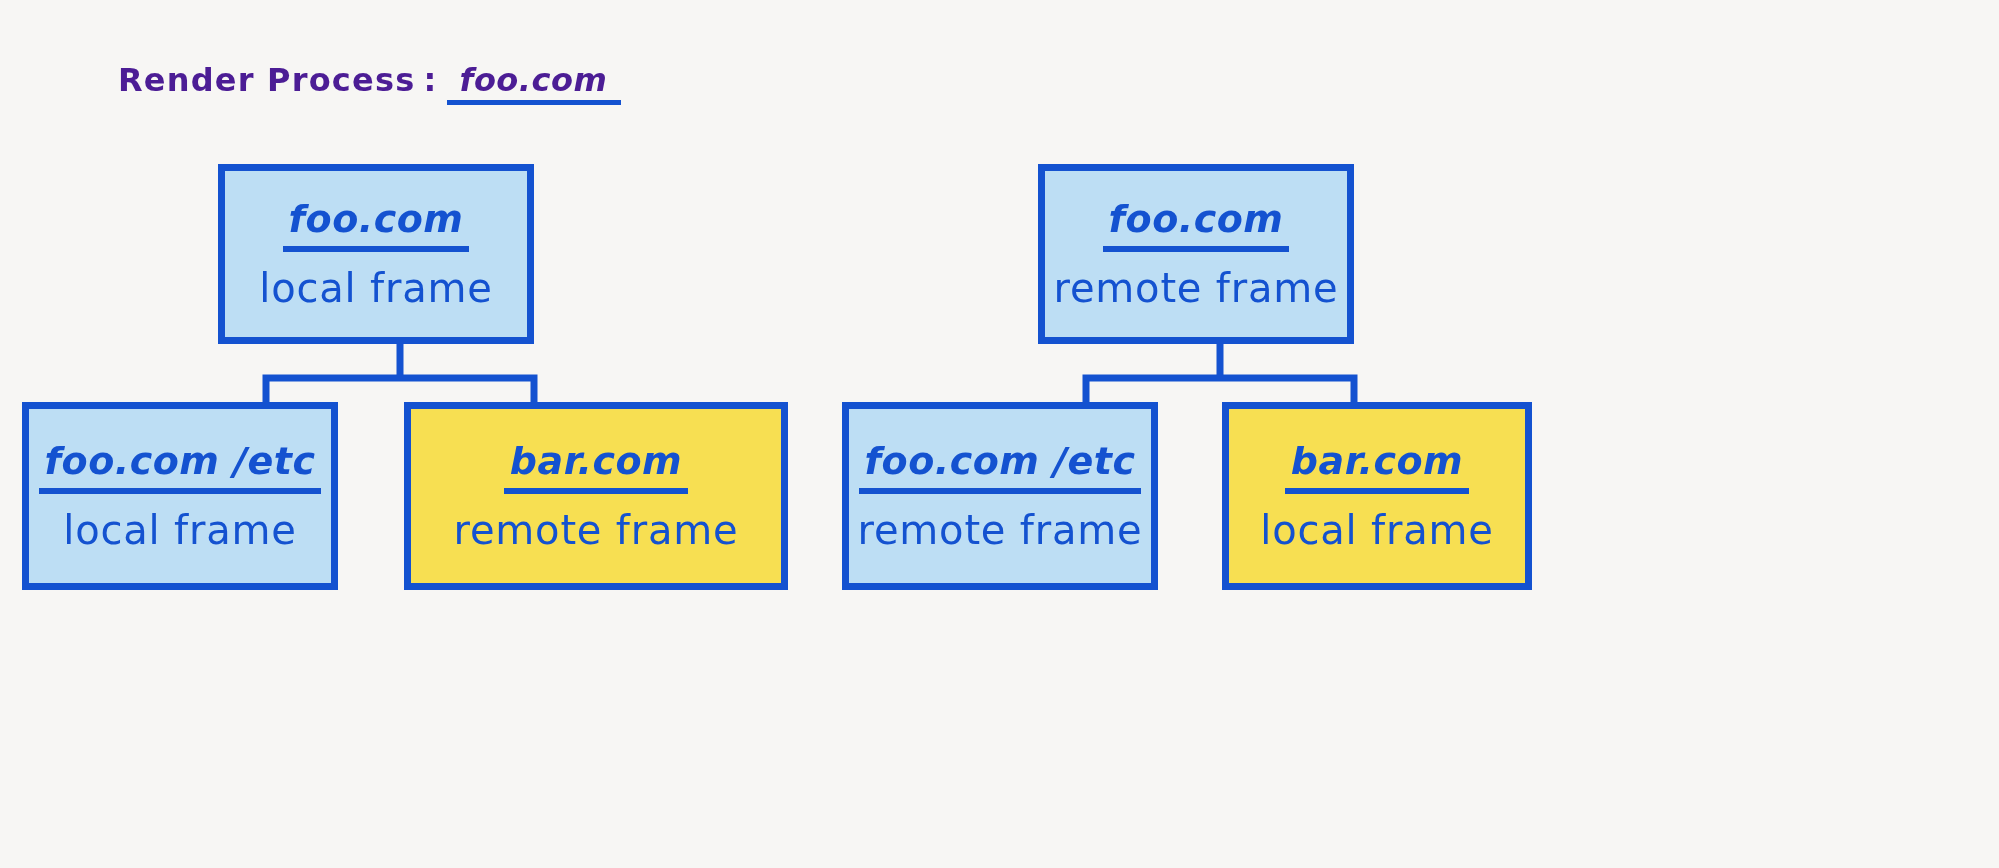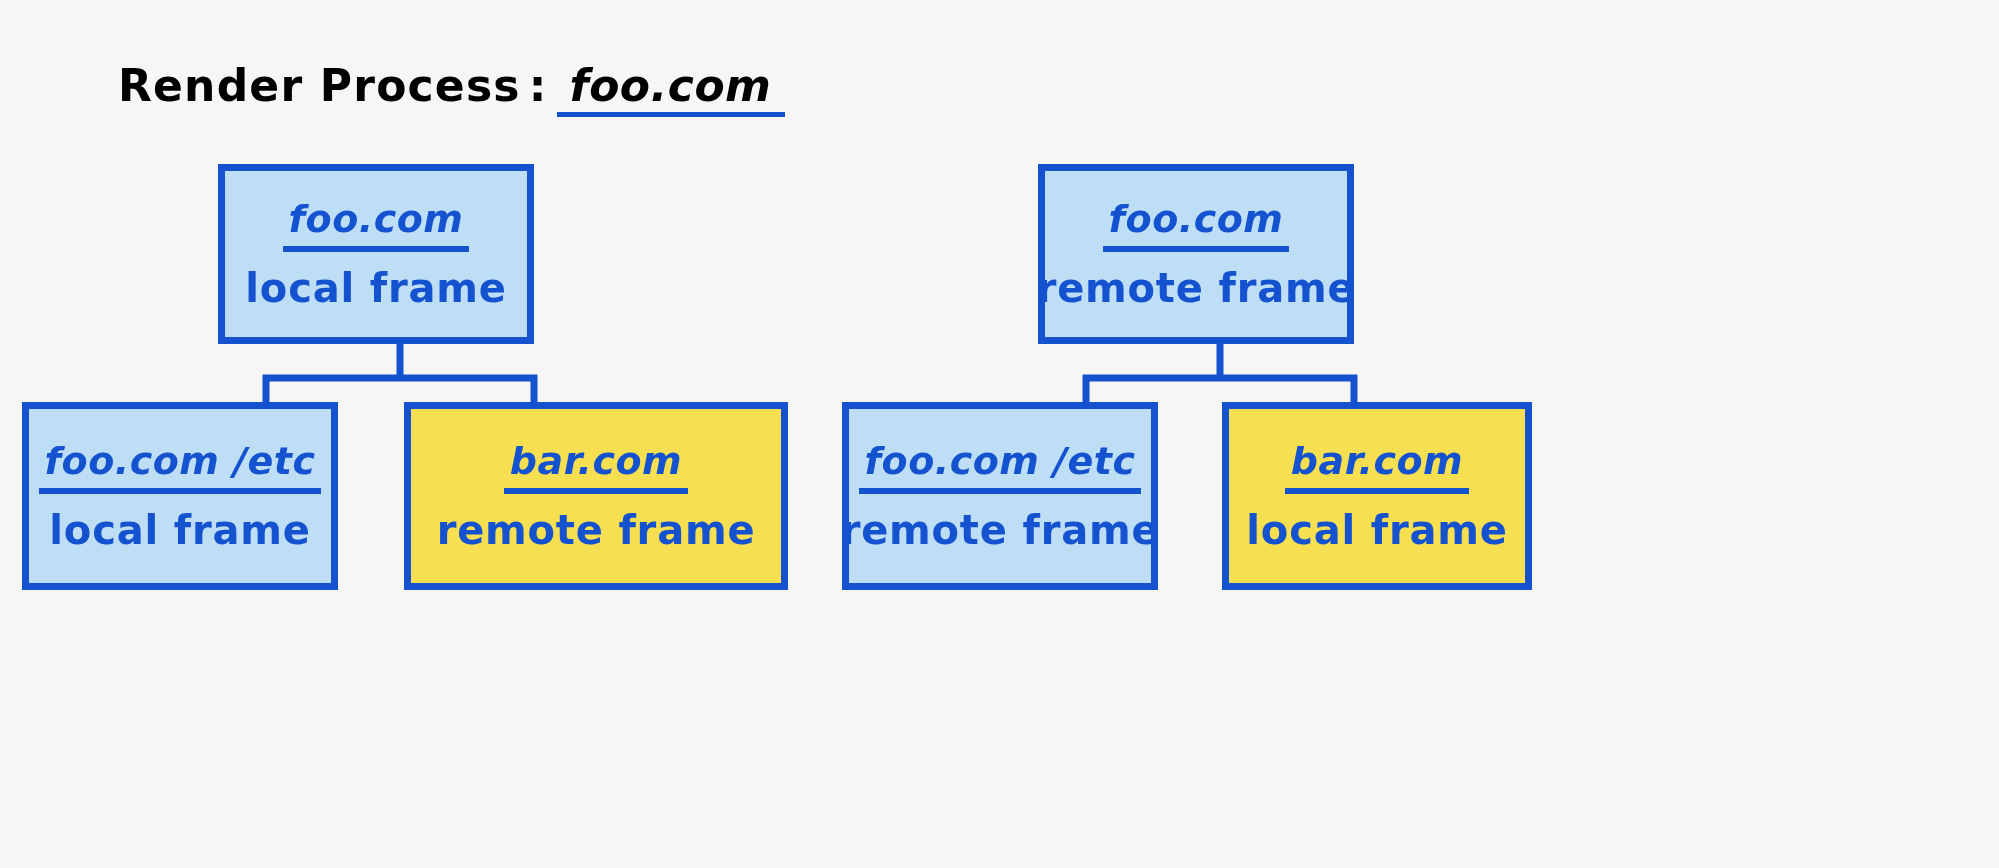--- a/index.html
+++ b/index.html
@@ -19,24 +19,24 @@
     position: relative;
     width: 1999px;
     height: 868px;
     background: #f7f6f4;
   }
 
   
   .proc-header {
     position: absolute;
     white-space: nowrap;
-    font-size: 44px;
+    font-size: 32px;
     font-weight: 700;
     letter-spacing: 1.2px;
-    color: #000000;
+    color: #4c1d95;
     line-height: 1;
   }
   .proc-header .ph-label { display: inline-block; }
   .proc-header .ph-colon { display: inline-block; padding: 0 10px 0 8px; }
   .proc-header .ph-origin {
     display: inline-block;
     position: relative;
     padding: 6px 14px 4px 12px;
     border-bottom: 5px solid #1452d0;
     font-style: italic;
@@ -76,21 +76,21 @@
     font-style: italic;
     letter-spacing: 0.5px;
     color: #1452d0;
     border-bottom: 6px solid #1452d0;
     padding: 0 6px 8px 6px;
     margin-bottom: 16px;
     white-space: nowrap;
   }
   .node .kind {
     font-size: 40px;
-    font-weight: 700;
+    font-weight: 400;
     letter-spacing: 0.8px;
     color: #1452d0;
     white-space: nowrap;
   }
 
   
   .connector { position: absolute; }
   .connector svg { display: block; overflow: visible; }
 
   

